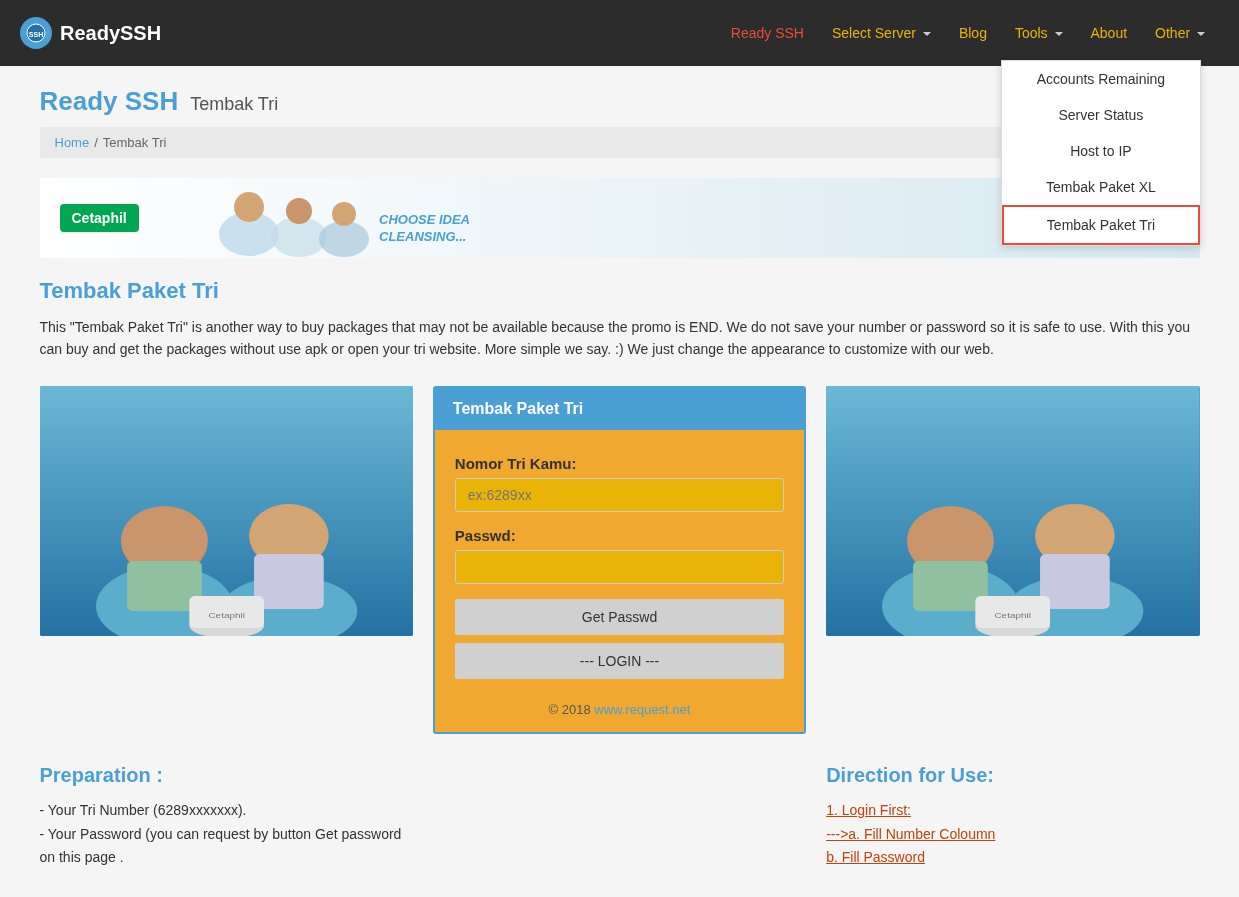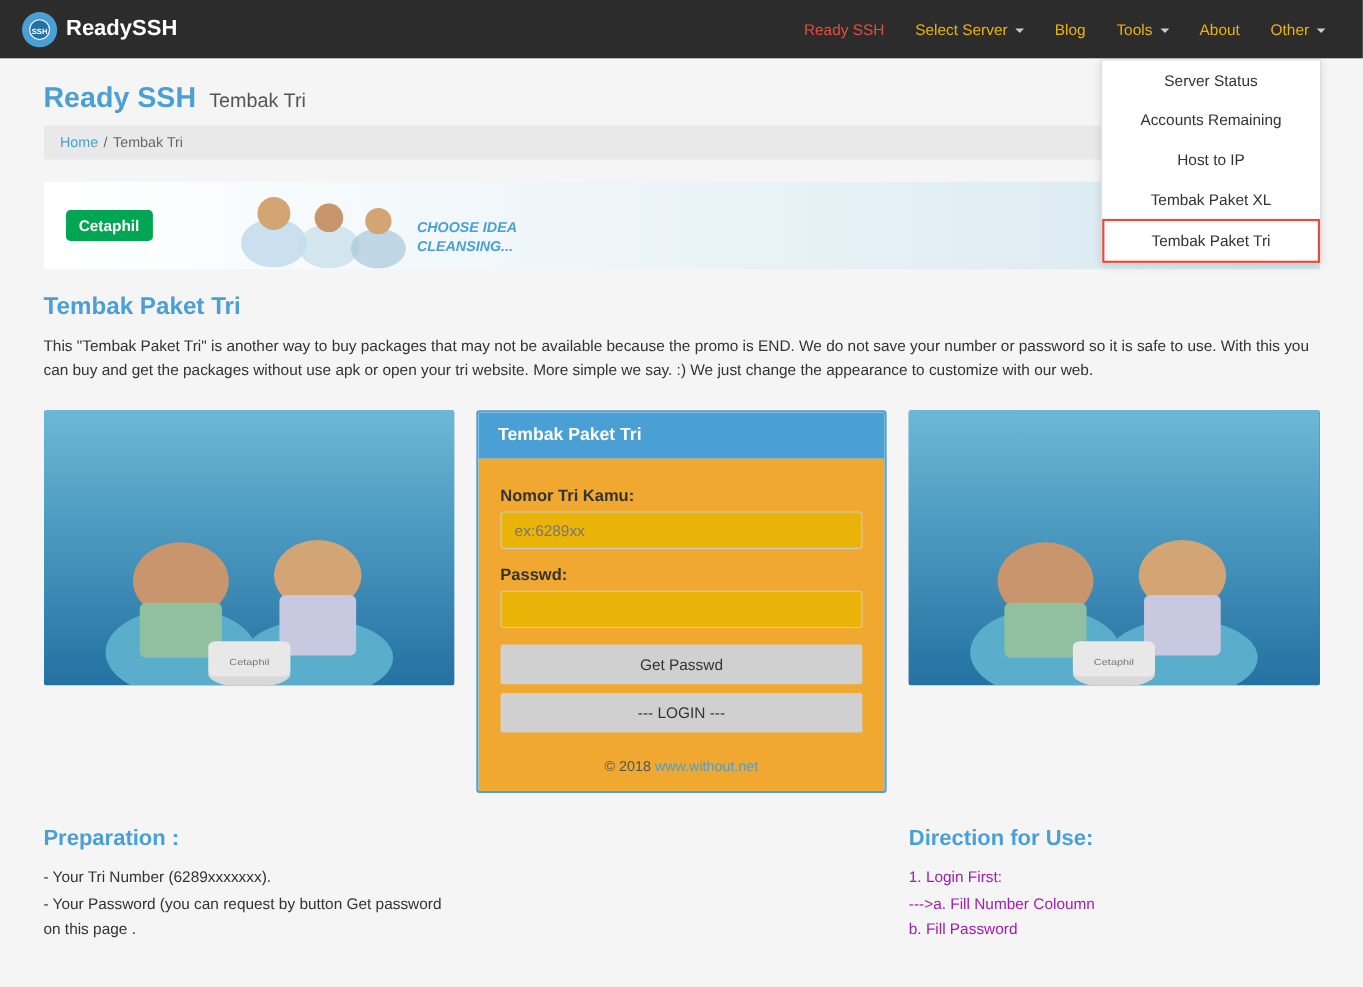--- a/index.html
+++ b/index.html
@@ -4,21 +4,21 @@
   <style>
     * { margin: 0; padding: 0; box-sizing: border-box; }
     body { font-family: Arial, sans-serif; font-size: 14px; background: #f5f5f5; }
 
     
     .navbar {
       background: #2c2c2c;
       display: flex;
       align-items: center;
       padding: 0 20px;
-      height: 53px;
+      height: 66px;
       position: relative;
       text-align: center;
     }
     .navbar-brand {
       display: flex;
       align-items: center;
       color: #fff;
       font-size: 20px;
       font-weight: bold;
       margin-right: 40px;
@@ -326,23 +326,24 @@
       line-height: 1.7;
       font-size: 14px;
     }
 
     .direction-section h3 {
       color: #4a9fd4;
       font-size: 20px;
       margin-bottom: 12px;
     }
     .direction-section p {
-      color: #a21caf;
+      color: #c2410c;
       line-height: 1.7;
       font-size: 14px;
+      text-decoration: underline;
     }
   </style>
 </head>
 <body>
 
 <nav class="navbar">
   <a class="navbar-brand" href="#">
     <div class="logo-circle">
       <svg width="20" height="20" viewBox="0 0 20 20">
         <circle cx="10" cy="10" r="9" fill="#2471a3" stroke="#fff" stroke-width="1"></circle>
@@ -370,24 +371,24 @@
       </a>
     </li>
     <li style="position:relative;">
       <a href="#">
         <span>Tools</span>
         <span class="caret"></span>
       </a>
 
       <ul class="dropdown-menu">
         <li>
-          <a href="#">Server Status</a>
+          <a href="#">Accounts Remaining</a>
         </li>
         <li>
-          <a href="#">Accounts Remaining</a>
+          <a href="#">Server Status</a>
         </li>
         <li>
           <a href="#">Host to IP</a>
         </li>
         <li>
           <a href="#">Tembak Paket XL</a>
         </li>
         <li class="active-item" style="border: 2px solid #e74c3c;">
           <a href="#">Tembak Paket Tri</a>
         </li>
@@ -483,21 +484,21 @@
       </div>
       <div class="form-box-body">
         <label class="form-label">Nomor Tri Kamu:</label>
         <input class="form-input" type="text" placeholder="ex:6289xx" style="">
         <label class="form-label">Passwd:</label>
         <input class="form-input" type="password" style="">
         <button class="form-btn">Get Passwd</button>
         <button class="form-btn">--- LOGIN ---</button>
         <div class="form-footer">
           <span>© 2018</span>
-          <a href="#">www.without.net</a>
+          <a href="#">www.request.net</a>
         </div>
       </div>
     </div>
 
     <div class="side-ad">
       <div class="trusted-text">THE TRUSTED<br>DAILY MOISTURIZER</div>
       <div class="cetaphil-box">Cetaphil</div>
       <span class="ad-info-icon">ⓘ</span>
       <span class="ad-x-icon">×</span>
       <div class="no1-badge">N°<br>1</div>

